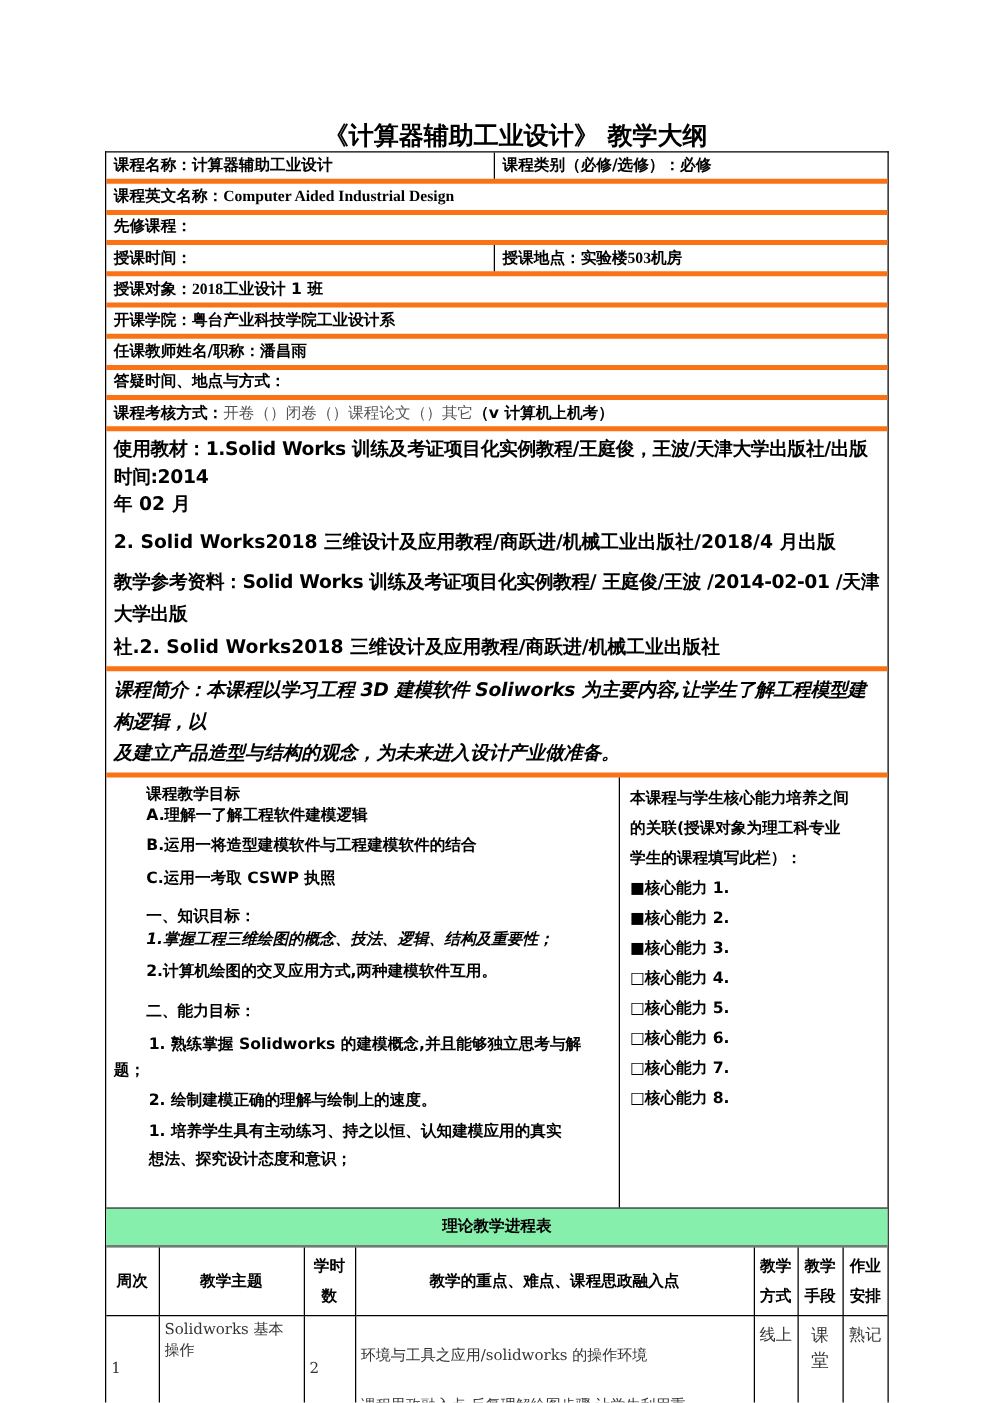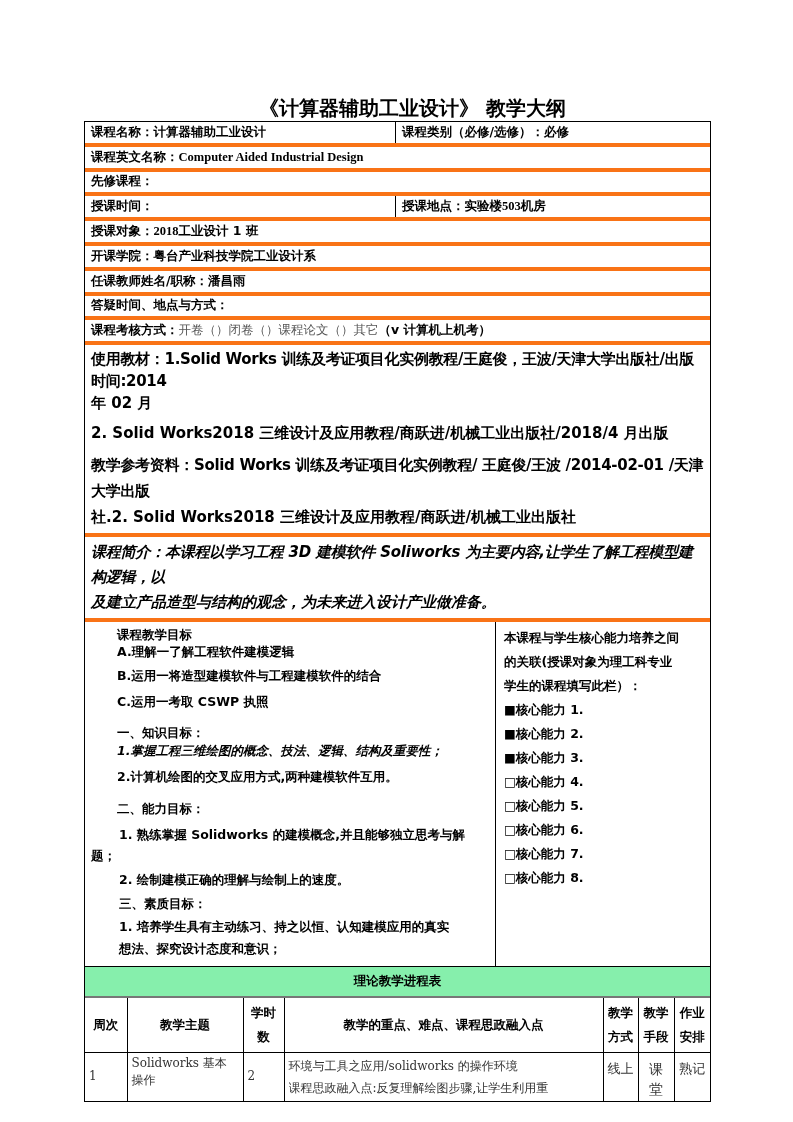--- a/index.html
+++ b/index.html
@@ -29,21 +29,21 @@
   .goals-right { flex:1; padding:4px 8px; box-sizing:border-box;
                  font-family:"DejaVu Sans","Liberation Sans",sans-serif; font-weight:bold; font-size:12.5px; line-height:24px; }
   .sched-head { height:31px; background:#86efac; border-bottom:2px solid #777; display:flex; align-items:center; justify-content:center;
                 font-family:"DejaVu Sans","Liberation Sans",sans-serif; font-weight:bold; font-size:12.5px; box-sizing:border-box; }
   table.sched { border-collapse:collapse; width:625px; table-layout:fixed; }
   table.sched td, table.sched th { border-right:1px solid #000; border-bottom:1px solid #000; box-sizing:border-box; }
   table.sched td:last-child, table.sched th:last-child { border-right:none; }
   table.sched th { font-family:"DejaVu Sans","Liberation Sans",sans-serif; font-weight:bold; font-size:12.5px; line-height:24px; height:54px; padding:0 2px; }
   table.sched td { font-family:"DejaVu Serif","Liberation Serif",serif; font-weight:normal; font-size:12px; color:#333; vertical-align:top; line-height:17px; padding:2px 4px; height:48px; }
   .c-narrow { text-align:center; }
-  .content-lines div { line-height:22px; }
+  .content-lines div { line-height:22px;margin-top:18px; }
 </style>
 </head>
 <body>
 
 <div class="title">《计算器辅助工业设计》 教学大纲</div>
 
 <div class="frame">
 
   <div class="row h24">
     <div class="cell left">课程名称：计算器辅助工业设计</div>
@@ -130,21 +130,20 @@
       <div class="ln tight" style="margin-top:6px;">一、知识目标：</div>
       <div class="ln" style="padding-left:32px;font-style:italic;">1.掌握工程三维绘图的概念、技法、逻辑、结构及重要性；</div>
       <div class="sp"></div>
       <div class="ln">2.计算机绘图的交叉应用方式,两种建模软件互用。</div>
       <div class="sp"></div>
       <div class="ln" style="margin-top:6px;">二、能力目标：</div>
       <div class="sp"></div>
       <div class="ln" style="padding-left:34px;">1. 熟练掌握 Solidworks 的建模概念,并且能够独立思考与解</div>
       <div class="ln wrap" style="line-height:22px;">题；</div>
       <div class="ln" style="padding-left:34px;line-height:26px;">2. 绘制建模正确的理解与绘制上的速度。</div>
-      <div class="ln" style="padding-left:34px;line-height:22px;">三、素质目标：</div>
       <div class="ln" style="padding-left:34px;line-height:24px;">1. 培养学生具有主动练习、持之以恒、认知建模应用的真实</div>
       <div class="ln" style="padding-left:34px;line-height:20px;">想法、探究设计态度和意识；</div>
     </div>
     <div class="goals-right">
       <div>本课程与学生核心能力培养之间</div>
       <div>的关联(授课对象为理工科专业</div>
       <div>学生的课程填写此栏）：</div>
       <div><span>■</span><span>核心能力 1.</span></div>
       <div><span>■</span><span>核心能力 2.</span></div>
       <div><span>■</span><span>核心能力 3.</span></div>

